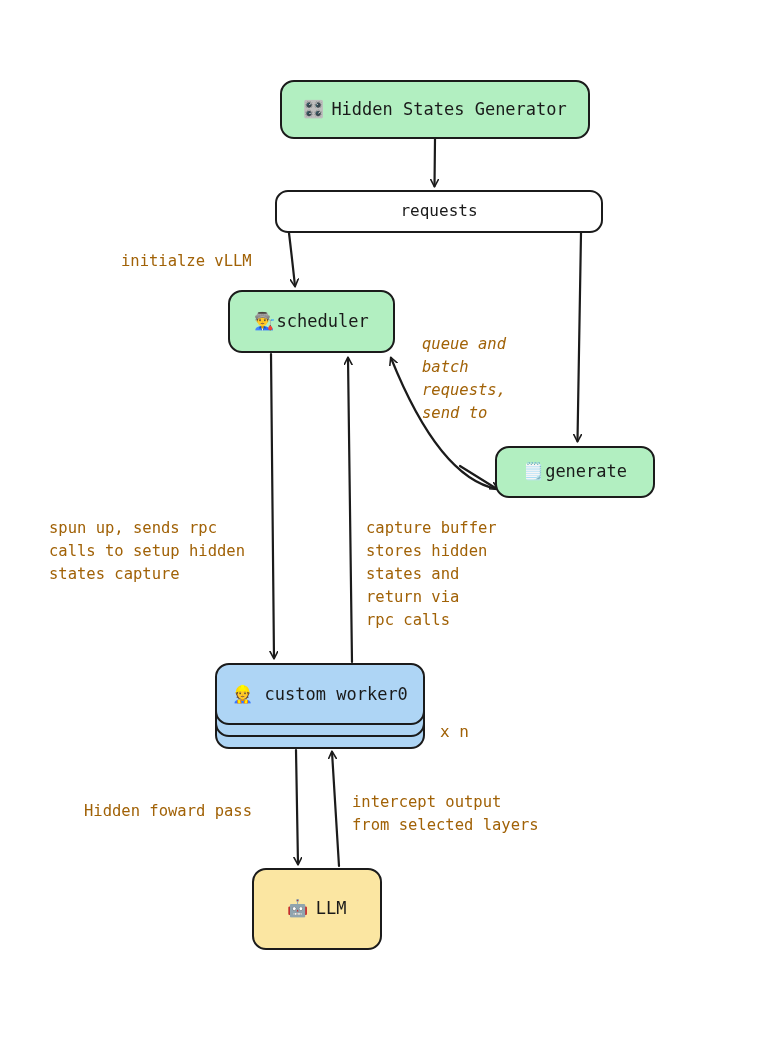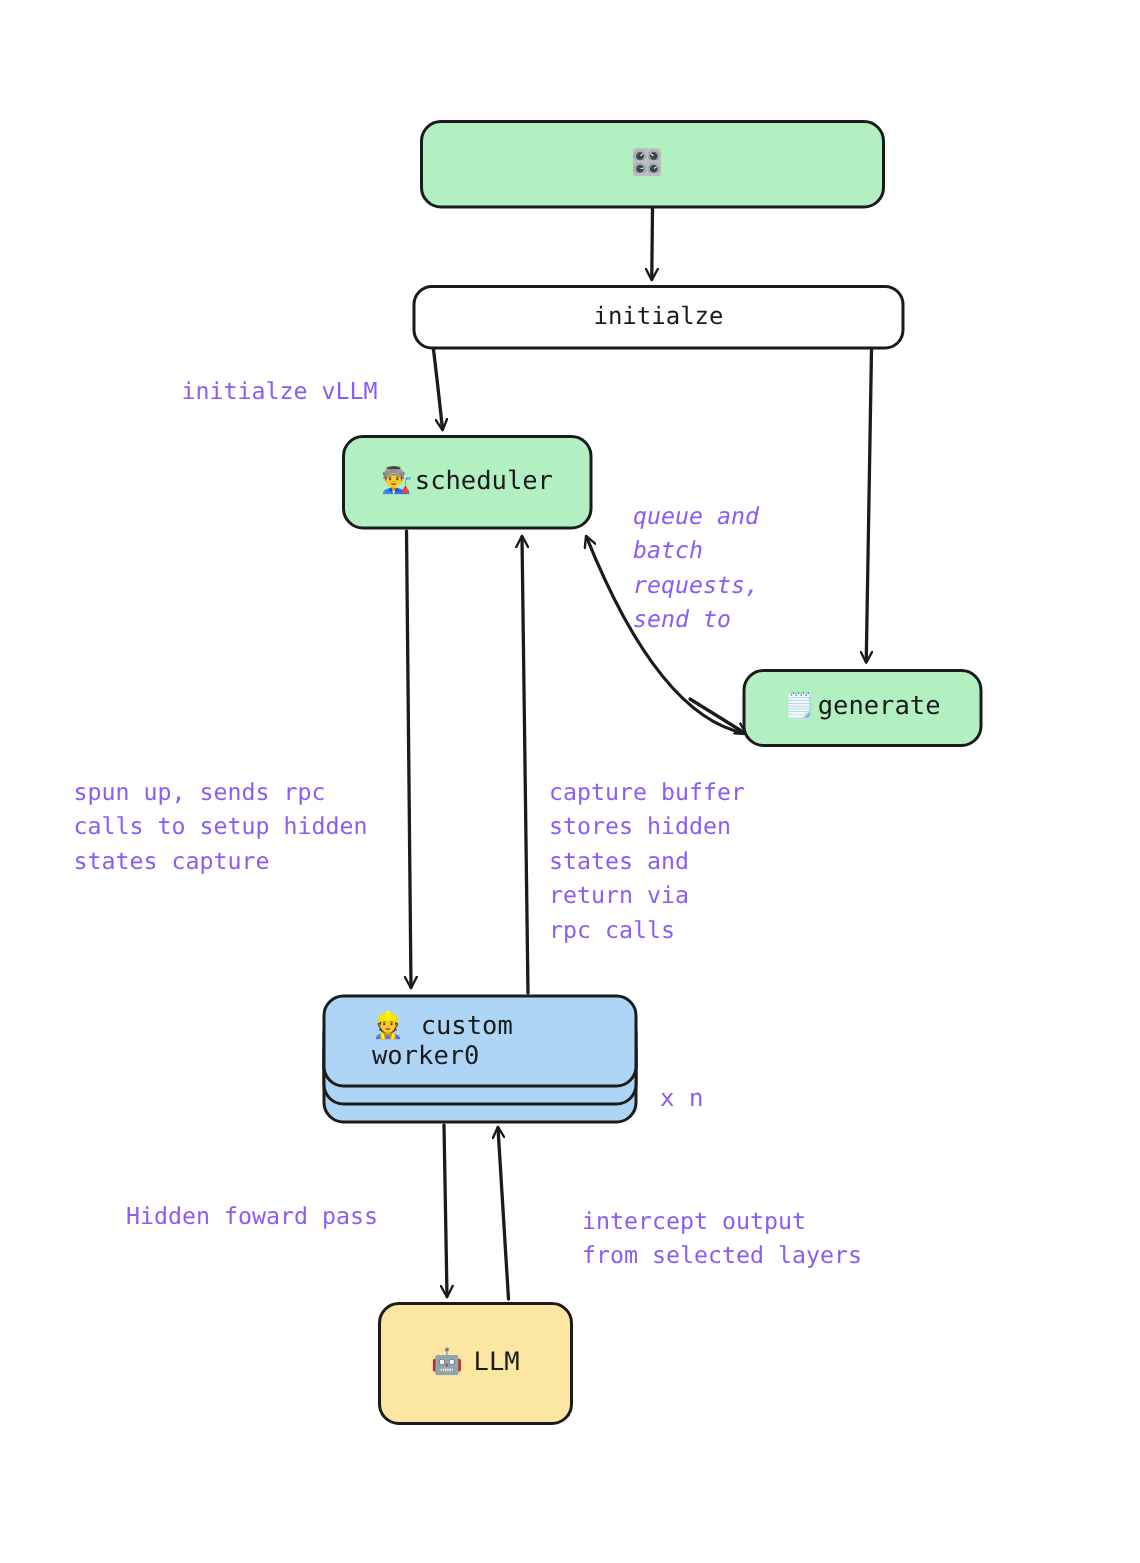--- a/index.html
+++ b/index.html
@@ -47,41 +47,41 @@
   }
   
   #worker-stack{position:absolute;left:215px;top:663px;width:210px;height:86px;}
   #worker-stack .sheet{
     position:absolute;left:0;width:210px;height:62px;
     background:#aed5f5;border:2.2px solid #1b1b1b;border-radius:14px;
     box-sizing:border-box;
   }
   #worker-stack .sheet.s3{top:24px;}
   #worker-stack .sheet.s2{top:12px;}
-  #worker-stack .sheet.s1{top:0px;display:flex;align-items:center;justify-content:flex-start;font-size:17px;padding-left:31px;}
+  #worker-stack .sheet.s1{top:0px;display:flex;align-items:center;justify-content:center;font-size:17px;}
   #node-llm{
     left:252px;top:868px;width:130px;height:82px;
     background:#fbe6a2;border-radius:14px;font-size:17px;
   }
 
   
   .edge-label{
     position:absolute;
     font-family:"DejaVu Sans Mono","Liberation Mono",monospace;
-    font-size:15.5px;line-height:1.48;color:#8b5cf6;
+    font-size:15.5px;line-height:1.48;color:#a16207;
     white-space:pre;
   }
   #lbl-initialize-vllm{left:121px;top:250px;}
   #lbl-make-add-requests{left:583px;top:285px;}
   #lbl-queue-batch{left:422px;top:333px;font-style:italic;}
   #lbl-spun-up{left:49px;top:517px;}
   #lbl-capture-buffer{left:366px;top:517px;}
   #lbl-times-n{left:440px;top:720px;font-size:16px;}
   #lbl-patch-forward{left:84px;top:800px;}
-  #lbl-intercept-output{left:388px;top:791px;margin-top:12px;}
+  #lbl-intercept-output{left:352px;top:791px;}
 </style>
 </head>
 <body>
 
 <div id="canvas">
 
   <svg class="edges" viewBox="0 0 760 1042">
     <defs>
       <marker id="ah" viewBox="0 0 12 12" refX="9.5" refY="6" markerWidth="9" markerHeight="9" orient="auto-start-reverse" markerUnits="userSpaceOnUse">
         <path d="M 0.5 0.7 L 10.6 6 L 0.5 11.3" fill="none" stroke="#1b1b1b" stroke-width="2.1" stroke-linecap="round" stroke-linejoin="round"></path>
@@ -105,25 +105,26 @@
 
       <path d="M 296 750 L 298 864" marker-end="url(#ah)"></path>
 
       <path d="M 339 866 L 332 752" marker-end="url(#ah)"></path>
     </g>
   </svg>
 
   <div class="node" id="node-hidden-states-generator">
     <span class="lbl">
       <span class="emoji sp">🎛️</span>
+      <span class="txt">Hidden States Generator</span>
     </span>
   </div>
 
   <div class="node" id="node-generate">
-    <span class="txt">initialze</span>
+    <span class="txt">requests</span>
   </div>
 
   <div class="node" id="node-executor">
     <span class="lbl">
       <span class="emoji">👨‍🏭</span>
       <span class="txt">scheduler</span>
     </span>
   </div>
 
   <div class="node" id="node-scheduler">

